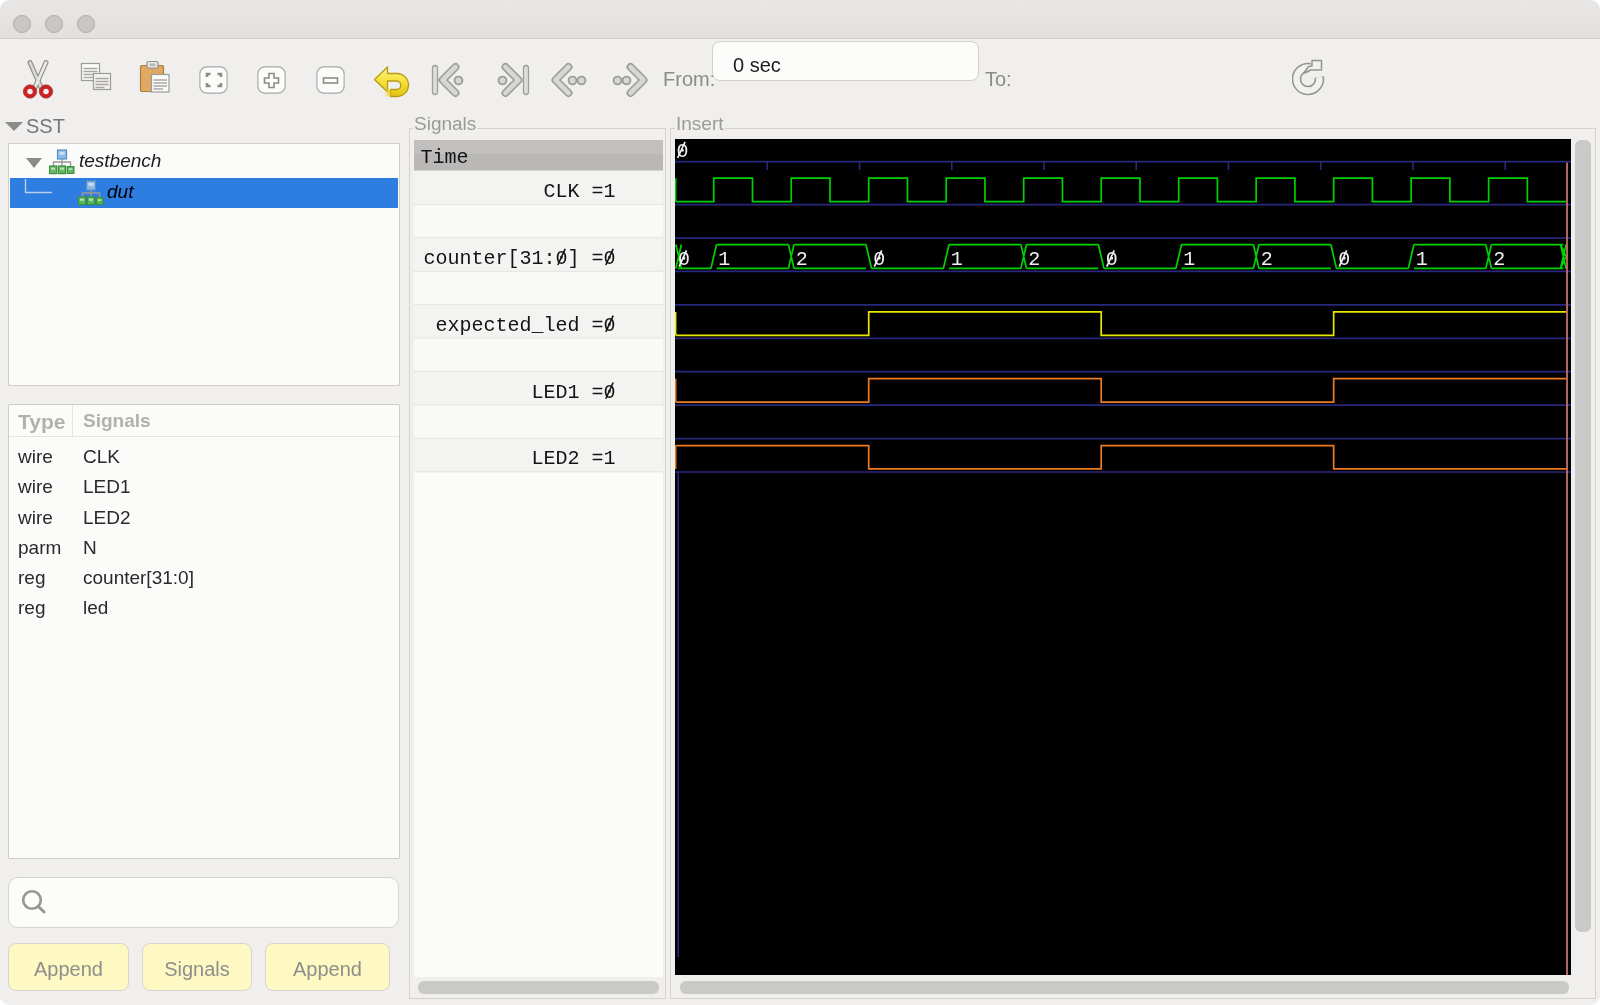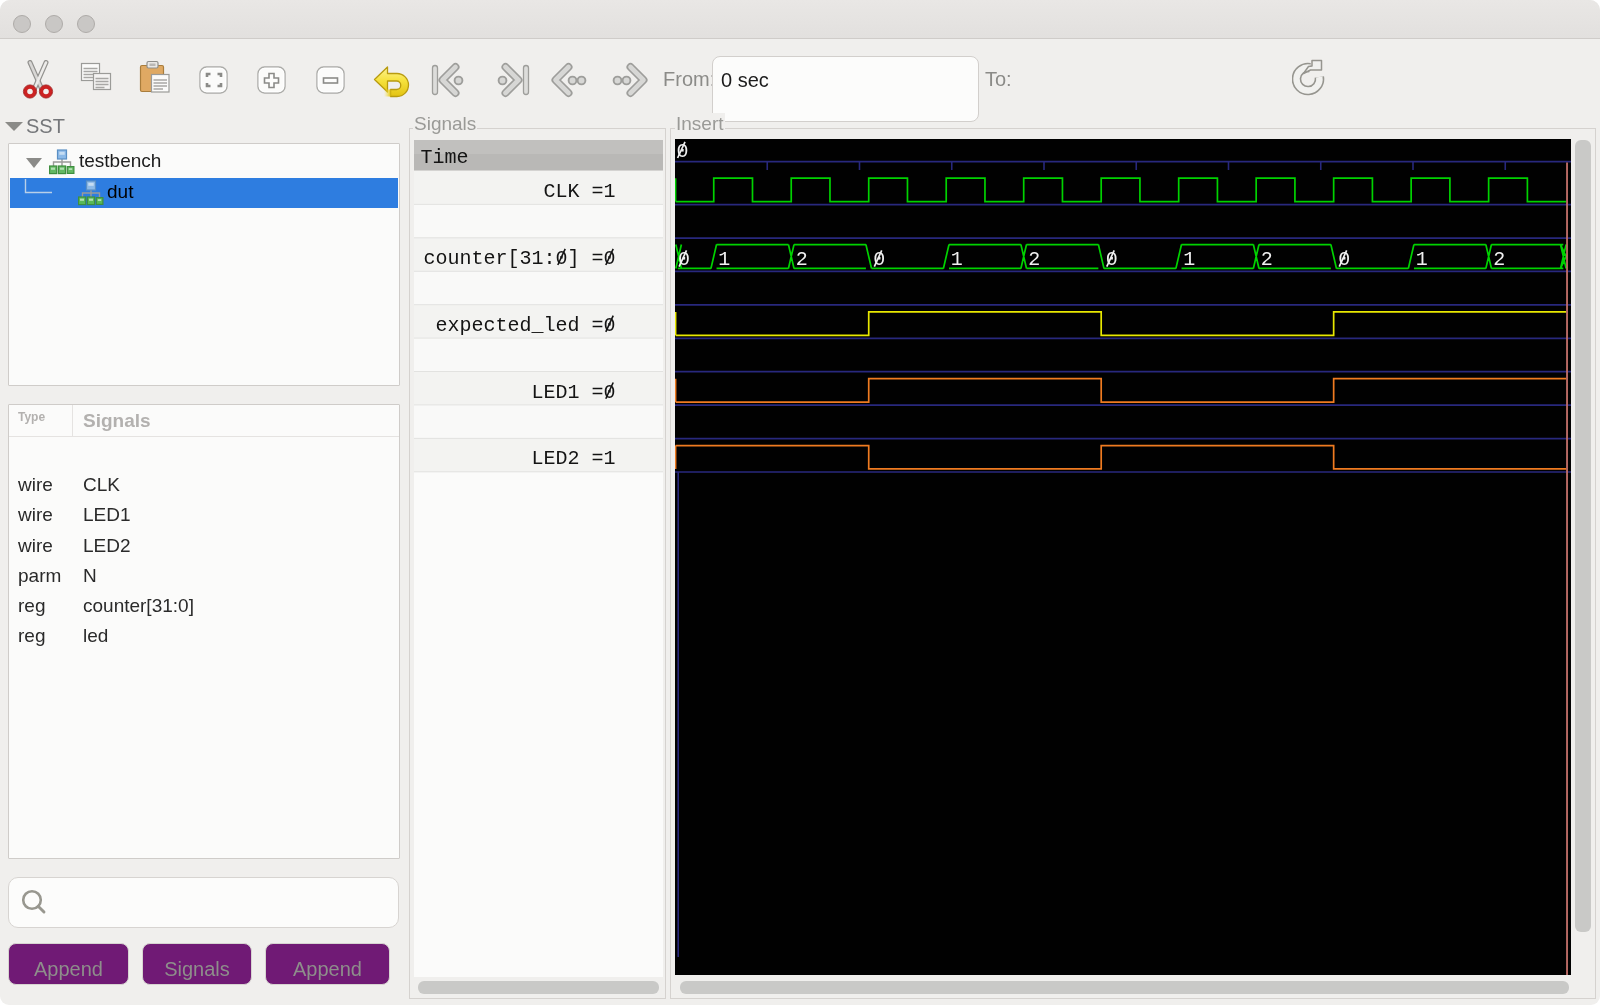--- a/index.html
+++ b/index.html
@@ -6,33 +6,33 @@
 #win { position:absolute; left:0; top:0; width:1600px; height:1005px; background:#f0efed;
        border-radius:10px 10px 9px 9px; overflow:hidden; }
 #titlebar { position:absolute; left:0; top:0; width:1600px; height:39px;
   background:linear-gradient(#e9e7e5,#e2e0de); border-bottom:1px solid #cfccc9; }
 .tl { position:absolute; top:14.5px; width:18px; height:18px; border-radius:50%;
   background:#c9c7c5; border:1px solid #aeaba8; }
 #title { position:absolute; top:8px; left:0; width:1600px; text-align:center;
   font-size:21px; font-weight:bold; color:#a5a3a1; letter-spacing:0.2px; }
 #toolbar { position:absolute; left:0; top:40px; width:1600px; height:70px; background:#f0efed; }
 .tblabel { position:absolute; top:28px; font-size:20px; color:#8b8b88; }
-.tbinput { position:absolute; top:16px; height:66px; background:#fcfcfb;
+.tbinput { position:absolute; top:1px; height:40px; background:#fcfcfb;
   border:1.5px solid #d2cfcc; border-radius:8px; font-size:20px; color:#1c1c1c;
-  padding-left:8px; line-height:47px; }
+  padding-left:20px; line-height:47px; }
 .gbox { position:absolute; background:#fbfbfa; border:1px solid #cfccc9; border-radius:1px; }
 .sstlabel { position:absolute; left:8px; top:5px; font-size:19px; color:#77797b;text-align:center; }
 .ssttri { position:absolute; width:0; height:0;
   border-left:9.5px solid transparent; border-right:9.5px solid transparent; border-top:9.5px solid #8b8b88; }
 .framelabel { position:absolute; top:-2px; font-size:19px; color:#9a9a97; background:#f0efed; padding:0 1px; z-index:3;}
 .frame { position:absolute; border:1px solid #d5d2cf; }
-.treerow { position:absolute; left:1px; right:1px; height:31px; font-size:19px; color:#1c1c1c; }
-.btn { position:absolute; height:42px; background:#701a75; border:1.5px solid #d7d4d1;
+.treerow { position:absolute; left:1px; right:1px; height:31px; font-size:19px; color:#1c1c1c;font-style:italic; }
+.btn { position:absolute; height:48px; background:#fef9c3; border:1.5px solid #d7d4d1;
   border-radius:8px; color:#8e8e8b; font-size:20px; text-align:center; }
-.typerow { position:absolute; font-size:19px; color:#2a2a2a;margin-top:28px; }
+.typerow { position:absolute; font-size:19px; color:#2a2a2a; }
 .scrollthumb { position:absolute; background:#c9c9c7; border-radius:6px; }
 </style></head><body>
 <div id="win">
 
 <div id="titlebar">
 <div class="tl" style="left:12.5px"></div>
 <div class="tl" style="left:45px"></div>
 <div class="tl" style="left:76.5px"></div>
 </div>
 <div id="toolbar">
@@ -169,21 +169,21 @@
 <rect x="18.3" y="17.6" width="6.6" height="6.8" fill="#58b858" stroke="#3f8f3f" stroke-width="1.2"></rect>
 <rect x="2" y="18.6" width="4" height="2.2" fill="#b2e0b2"></rect>
 <rect x="11" y="18.6" width="4" height="2.2" fill="#b2e0b2"></rect>
 <rect x="19.8" y="19.2" width="3.4" height="1.8" fill="#b2e0b2"></rect>
 </svg>
         <span style="position:absolute;left:97px;top:3px">dut</span>
       </div>
 </div>
 <div class="gbox" style="left:8px;top:404px;width:392px;height:455px">
 <div style="position:absolute;left:0;top:0;width:100%;height:32px;border-bottom:1px solid #e5e3e1">
-        <span style="position:absolute;left:9px;top:5px;font-size:12px;font-weight:bold;color:#b3b1af">Type</span>
+        <span style="position:absolute;left:9px;top:5px;font-size:21px;font-weight:bold;color:#b3b1af">Type</span>
         <span style="position:absolute;left:74px;top:5px;font-size:19px;font-weight:bold;color:#b3b1af">Signals</span>
         <div style="position:absolute;left:63px;top:0;width:1px;height:32px;background:#e5e3e1"></div>
       </div>
 <div class="typerow" style="left:9px;top:41px">wire</div>
 <div class="typerow" style="left:74px;top:41px">CLK</div>
 <div class="typerow" style="left:9px;top:71px">wire</div>
 <div class="typerow" style="left:74px;top:71px">LED1</div>
 <div class="typerow" style="left:9px;top:102px">wire</div>
 <div class="typerow" style="left:74px;top:102px">LED2</div>
 <div class="typerow" style="left:9px;top:132px">parm</div>

